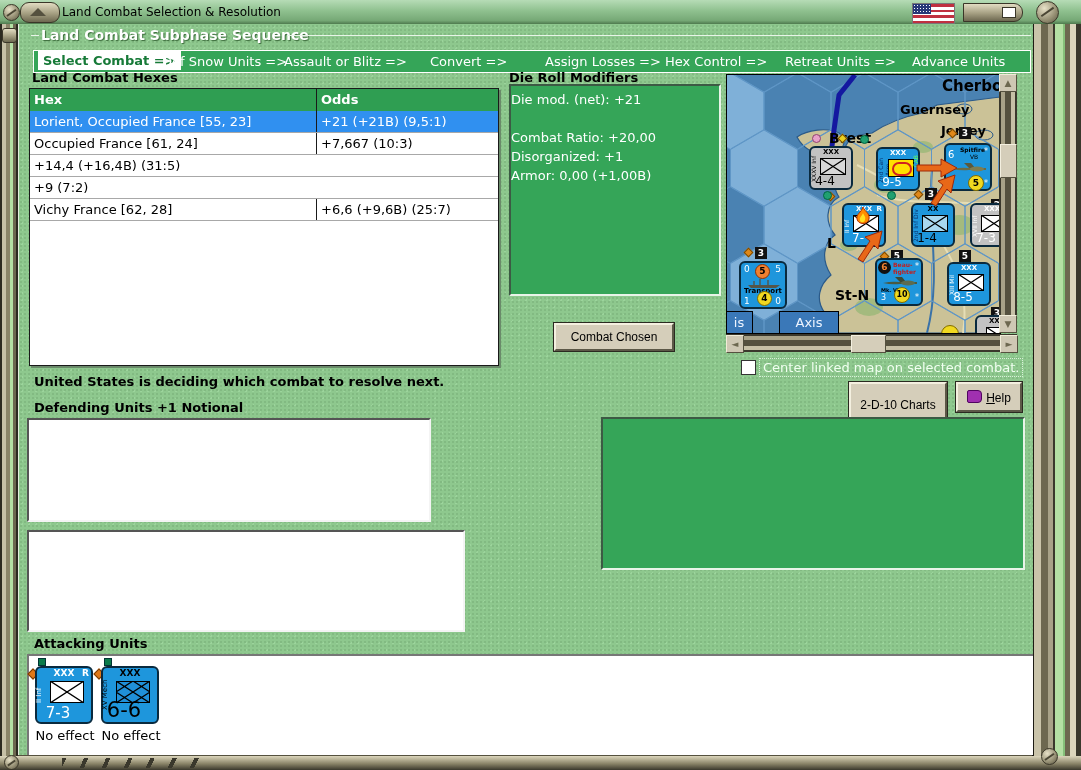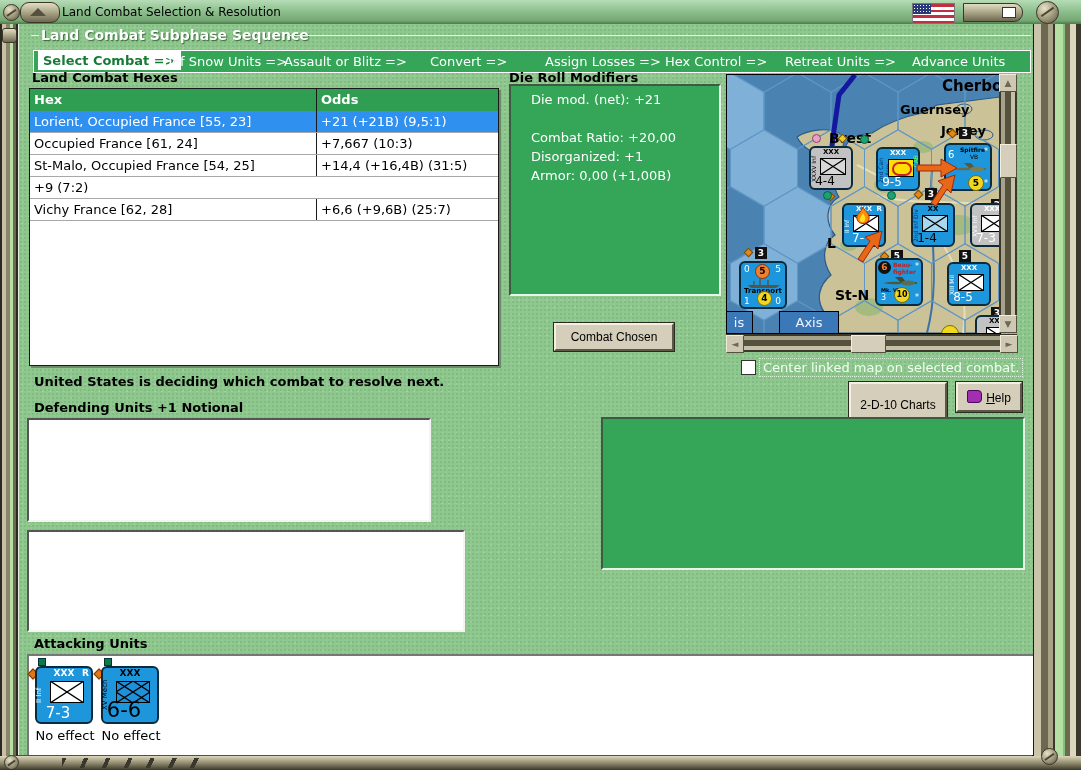--- a/index.html
+++ b/index.html
@@ -41,21 +41,21 @@
   .trow{font-size:13px;height:21px;line-height:21px;color:#000;border-bottom:1px solid #a8a8a8;display:flex;}
   .trow .c1{width:282px;border-right:1px solid #1a1a1a;}
   .trow .c2{flex:1;}
   .thead .c1{width:282px;border-right:1px solid #1a1a1a;float:left;height:22px;}
   .thead .c2{margin-left:282px;height:22px;}
   .selrow{background:#3090f0;color:#fff;}
   .green-sunken{background:#35a558;border-top:2px solid #3c5a44;border-left:2px solid #3c5a44;
     border-bottom:2px solid #e8f4e8;border-right:2px solid #e8f4e8;}
   .white-sunken{background:#fff;border-top:2px solid #555;border-left:2px solid #555;
     border-bottom:2px solid #f4f4f4;border-right:2px solid #f4f4f4;}
-  .die-line{font-size:13px;color:#fff;padding-left:20px;line-height:19px;}
+  .die-line{font-size:13px;color:#fff;padding-left:0;line-height:19px;}
   .btn{background:#d5ceba;border-top:2px solid #f4f0e0;border-left:2px solid #f4f0e0;
     border-bottom:2px solid #5c5847;border-right:2px solid #5c5847;outline:1px solid #2a2a20;
     color:#000;font-size:12px;text-align:center;cursor:pointer;}
   
   .mapvp{background:#4a82b2;border:1px solid #000;overflow:hidden;}
   .maplabel{color:#000;font-weight:bold;white-space:nowrap;}
   .badge{width:12px;height:12px;background:#111;color:#fff;font-size:9px;font-weight:bold;
     text-align:center;line-height:12px;}
   .odmd{width:5px;height:5px;background:#e08818;transform:rotate(45deg);border:1px solid #7a4a00;}
   .ctr{width:44px;height:44px;border-radius:6px;border:2px solid #0a2a3e;background:#1e96dc;box-sizing:border-box;}
@@ -135,21 +135,20 @@
     </div>
     <div class="trow selrow">
       <div class="c1 tcell">Lorient, Occupied France [55, 23]</div>
       <div class="c2 tcell">+21 (+21B) (9,5:1)</div>
     </div>
     <div class="trow">
       <div class="c1 tcell">Occupied France [61, 24]</div>
       <div class="c2 tcell">+7,667 (10:3)</div>
     </div>
     <div class="trow">
-      <div class="c1 tcell">St-Malo, Occupied France [54, 25]</div>
       <div class="c2 tcell">+14,4 (+16,4B) (31:5)</div>
     </div>
     <div class="trow">
       <div class="c2 tcell">+9 (7:2)</div>
     </div>
     <div class="trow">
       <div class="c1 tcell">Vichy France [62, 28]</div>
       <div class="c2 tcell">+6,6 (+9,6B) (25:7)</div>
     </div>
   </div>

